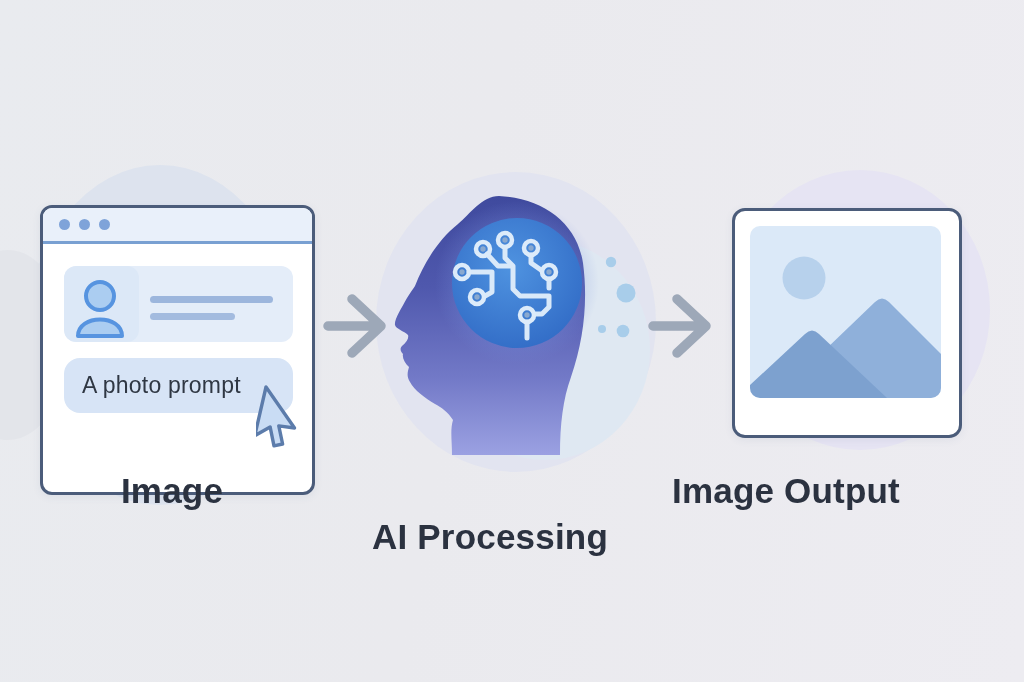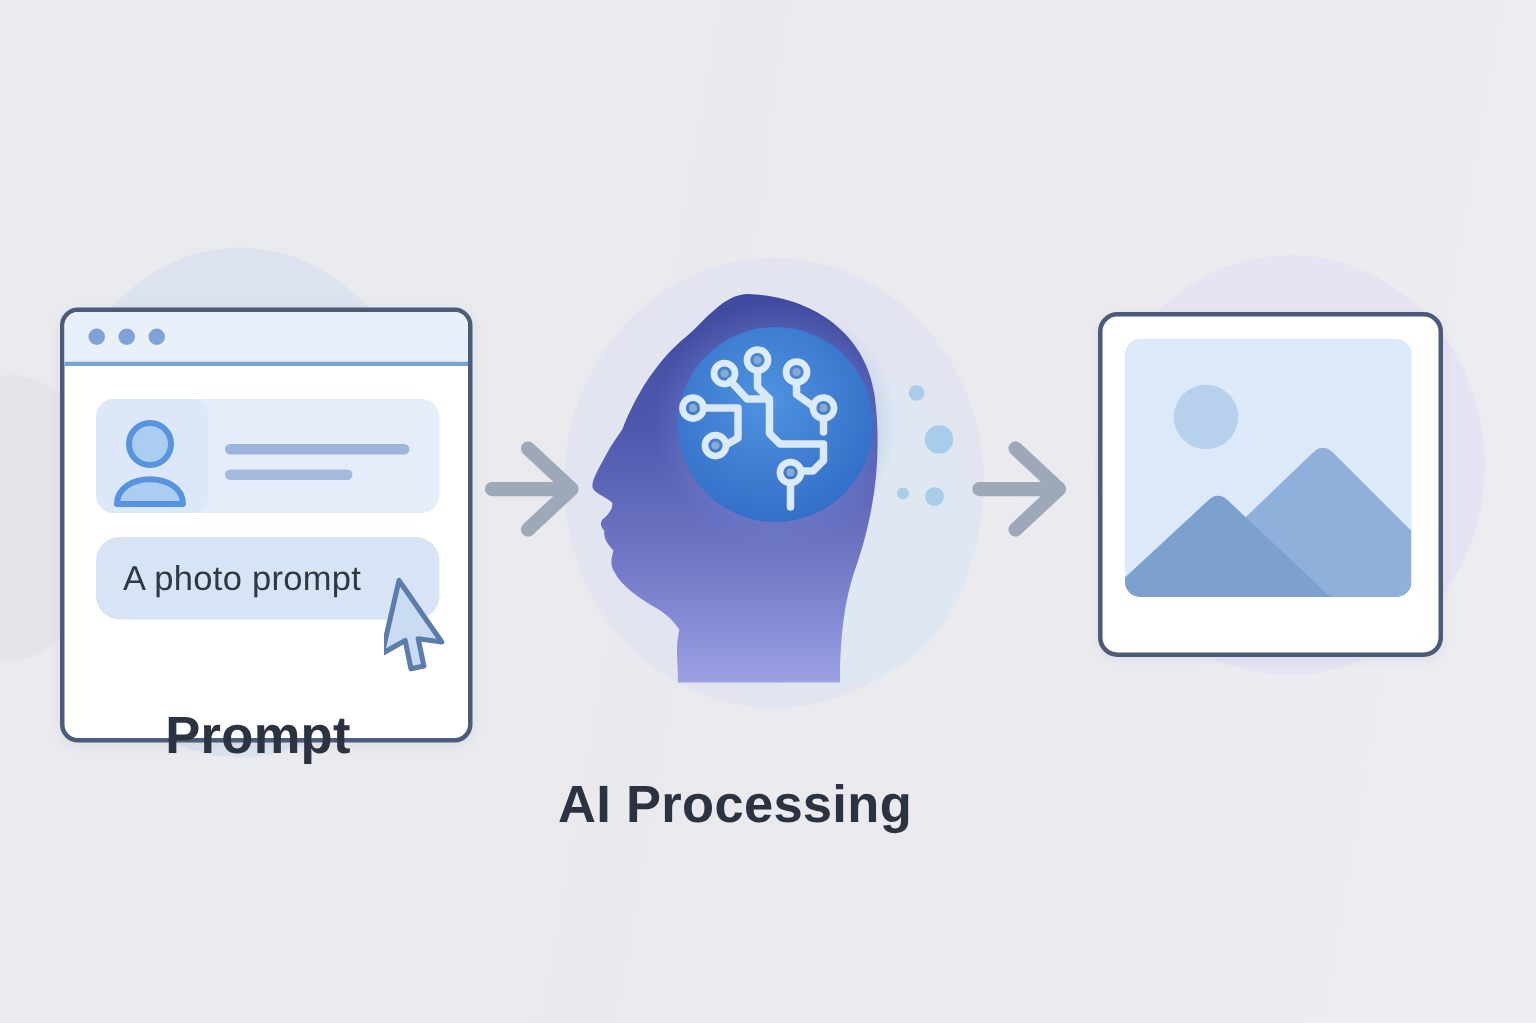--- a/index.html
+++ b/index.html
@@ -190,16 +190,17 @@
   <div class="abs frame">
     <div class="frame-inner">
       <svg width="191" height="172" viewBox="0 0 191 172">
         <circle cx="54" cy="52" r="21.5" fill="#b7d1ec"></circle>
         <path d="M25 172 L125 76 Q132 69 139 76 L191 128 L191 172 Z" fill="#8fb0da"></path>
         <path d="M-14 172 L55 108 Q62 101 69 108 L137 172 Z" fill="#7da1cf"></path>
       </svg>
     </div>
   </div>
 
-  <div class="step-label label-1">Prompt</div>
+  <div class="step-label label-1">Image</div>
   <div class="step-label label-2">AI Processing</div>
+  <div class="step-label label-3">Image Output</div>
 
 </div>
 
 </body></html>

